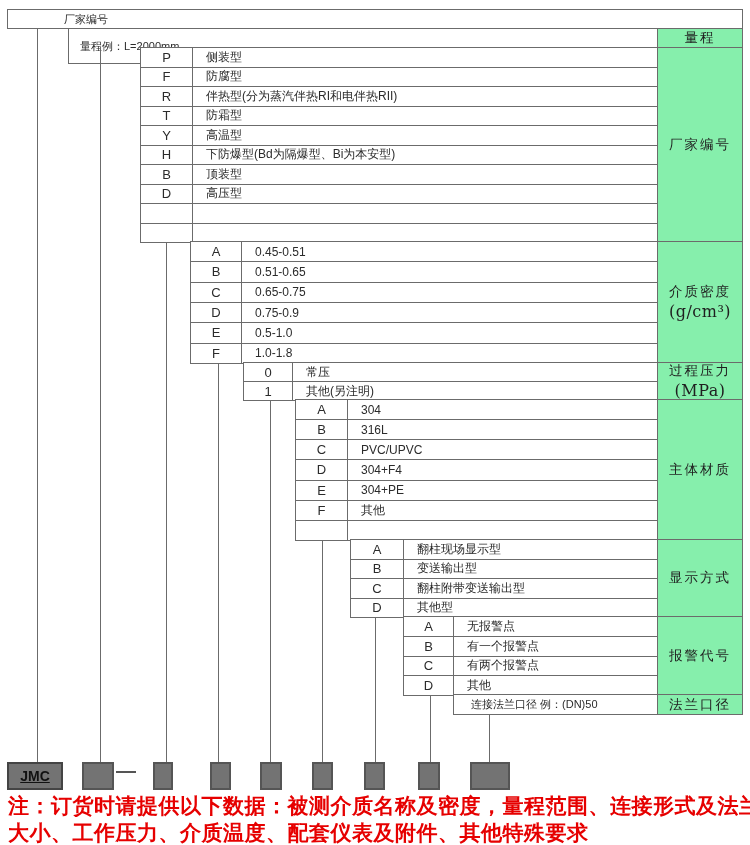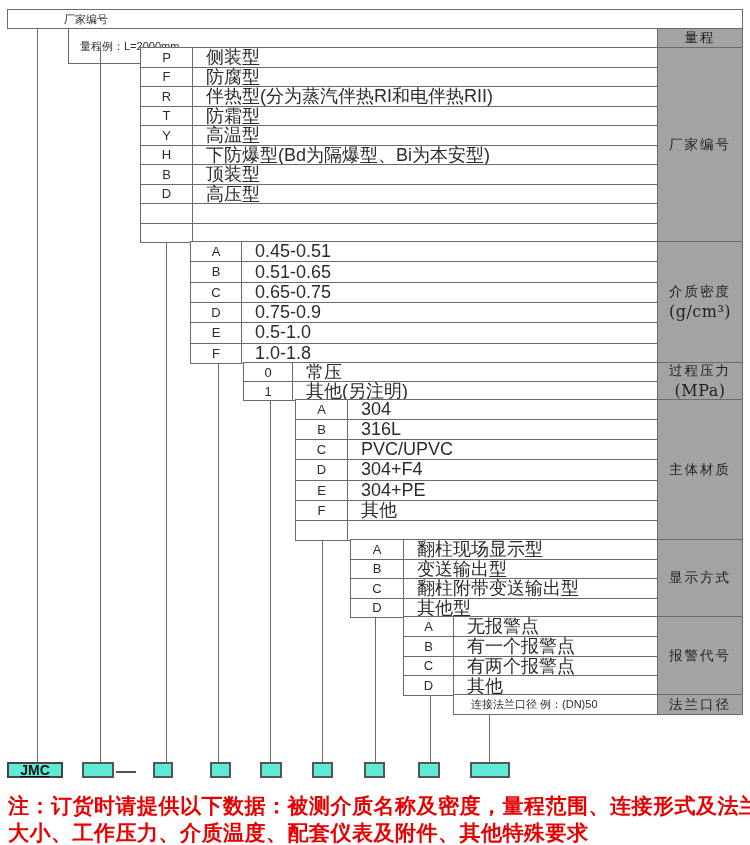--- a/index.html
+++ b/index.html
@@ -7,33 +7,33 @@
     width:750px;height:845px;position:relative;overflow:hidden;
     font-family:"Liberation Sans","DejaVu Sans",sans-serif;color:#2b2b2b;
   }
   .abs{position:absolute;box-sizing:border-box;}
   .cell{border:1px solid #6b6b6b;background:#fff;}
   .row-text{display:flex;align-items:center;font-size:11px;}
   
   .section{position:absolute;box-sizing:border-box;border-top:1px solid #6b6b6b;background:#fff;}
   .trow{display:flex;box-sizing:border-box;border:0 solid #6b6b6b;border-width:0 1px 1px 1px;height:var(--rh);}
   .code{width:var(--cw);border-right:1px solid #6b6b6b;display:flex;align-items:center;justify-content:center;font-size:13px;box-sizing:border-box;}
-  .desc{flex:1;display:flex;align-items:center;padding-left:13px;font-size:18px;white-space:nowrap;overflow:hidden;}
+  .desc{flex:1;display:flex;align-items:center;padding-left:13px;font-size:12px;white-space:nowrap;overflow:hidden;}
   
   .label-cell{
     position:absolute;left:657px;width:86px;box-sizing:border-box;
-    border:1px solid #6b6b6b;background:#a3a3a3;
+    border:1px solid #6b6b6b;background:#86efac;
     display:flex;flex-direction:column;align-items:center;justify-content:center;
     font-family:"DejaVu Serif","Liberation Serif",serif;font-size:13.5px;letter-spacing:2px;color:#1f1f1f;
   }
   .label-sub{font-size:16px;letter-spacing:0.5px;margin-top:1px;}
   
   .vline{position:absolute;width:1px;background:#6b6b6b;}
   
-  .bbox{position:absolute;top:762px;height:16px;border:2px solid #555;background:#5eead4;box-sizing:border-box;text-decoration:underline;}
+  .bbox{position:absolute;top:762px;height:28px;border:2px solid #555;background:#737373;box-sizing:border-box;text-decoration:underline;}
   .jmc{display:flex;align-items:center;justify-content:center;font-weight:bold;font-size:14px;color:#111;border-color:#444;}
   .dash{position:absolute;left:116px;top:759px;font-size:20px;font-weight:bold;color:#555;}
   
   .note{
     position:absolute;left:8px;top:792px;width:740px;
     color:#e60000;font-weight:bold;font-size:21px;line-height:27px;letter-spacing:0.5px;white-space:nowrap;
   }
 </style>
 </head>
 <body>

